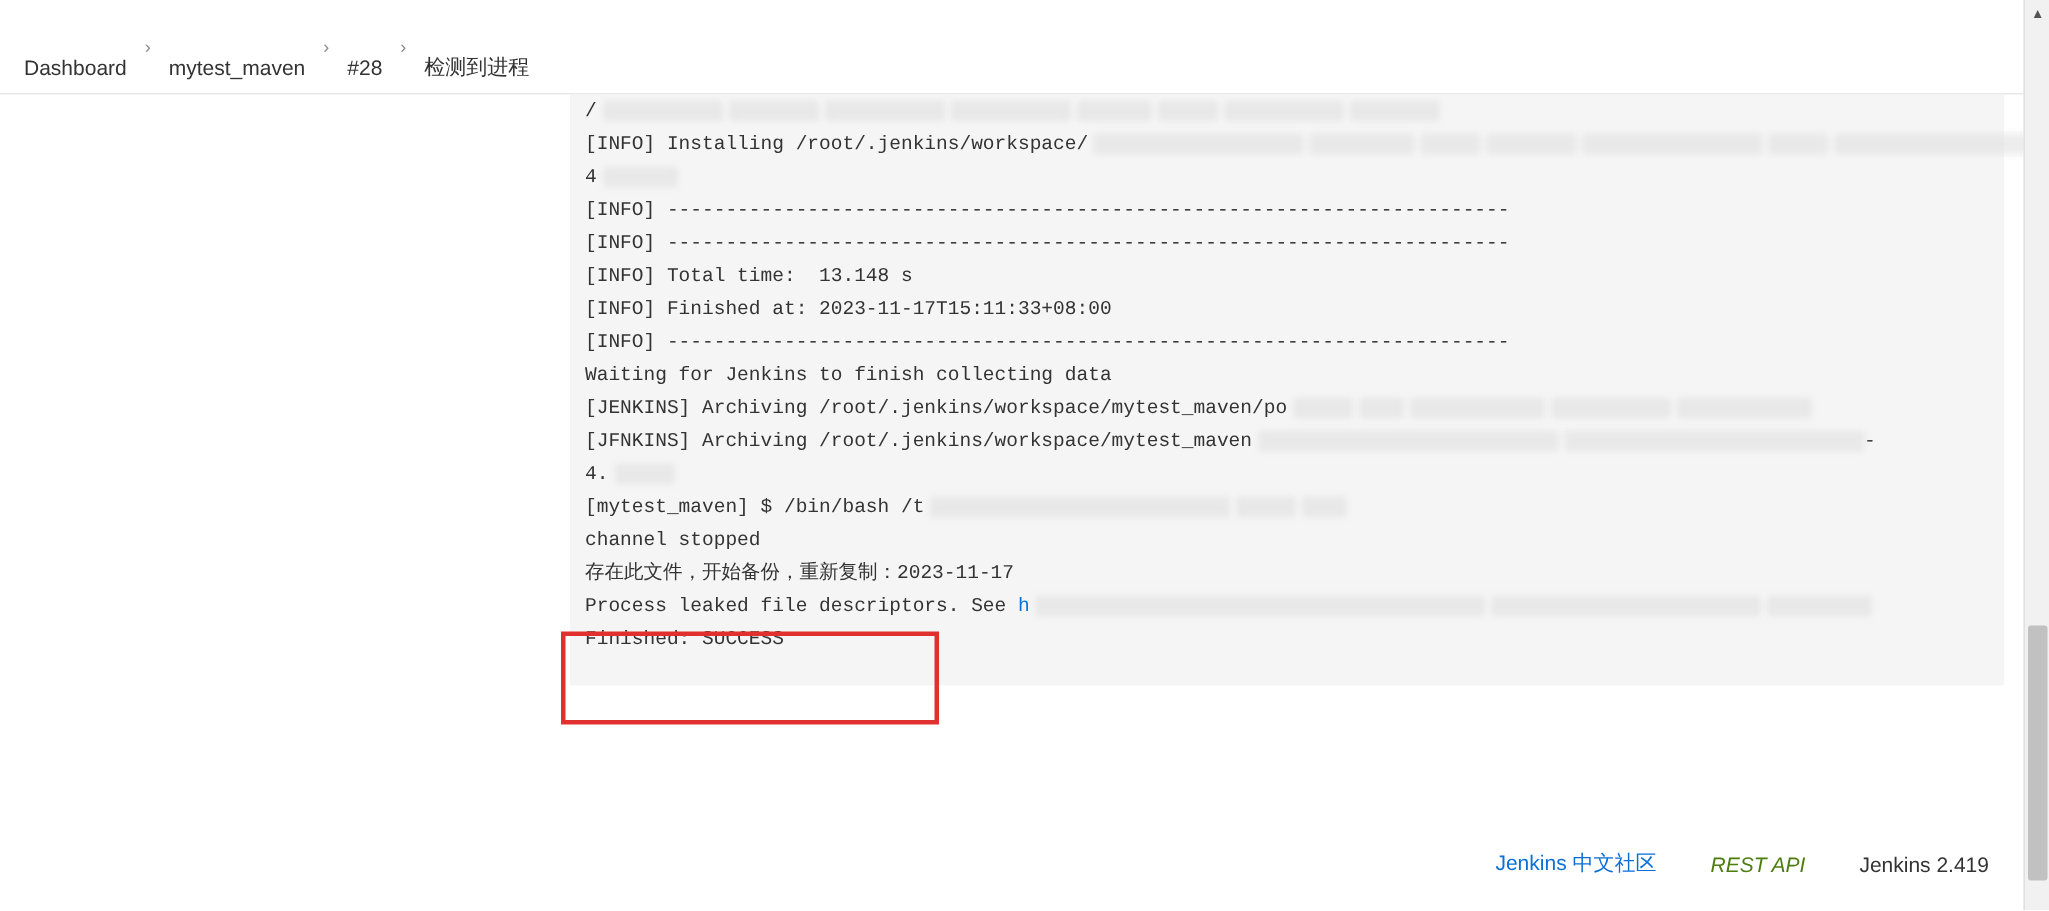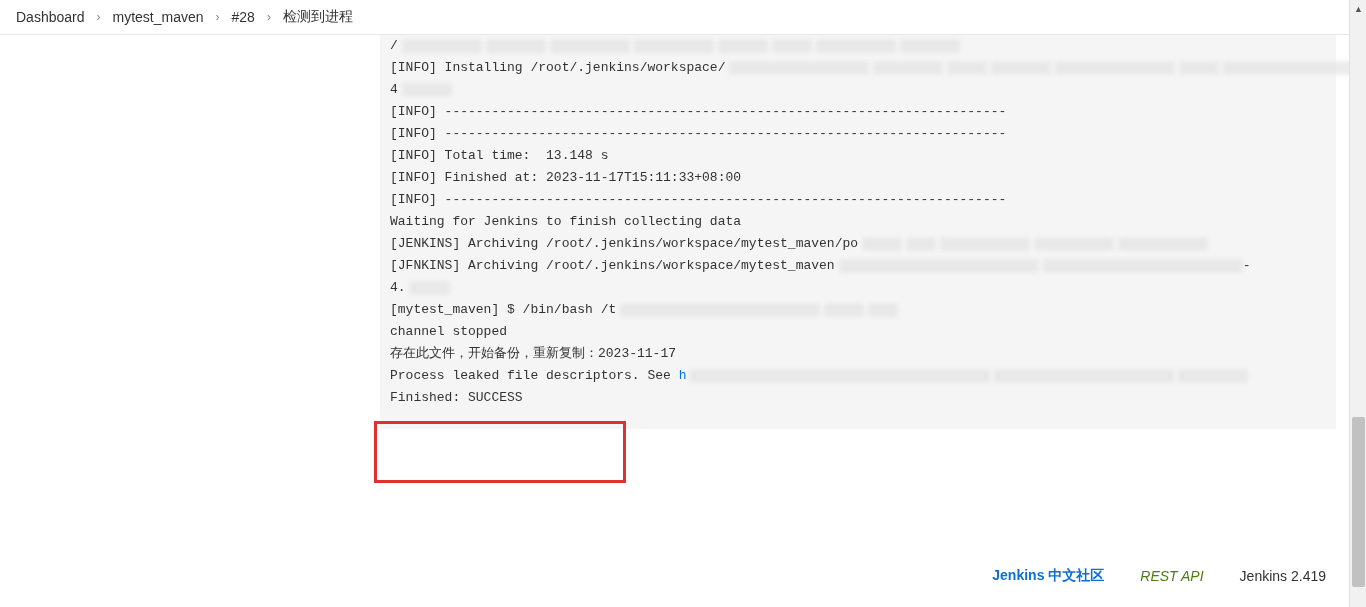--- a/index.html
+++ b/index.html
@@ -15,20 +15,21 @@
       display: flex;
       align-items: center;
       padding: 8px 16px;
       border-bottom: 1px solid #e8e8e8;
       font-size: 14px;
       color: #333;
     }
     .breadcrumb-item {
       color: #333;
       text-decoration: none;
+      margin-top: 28px;
     }
     .breadcrumb-sep {
       margin: 0 12px;
       color: #888;
       font-size: 12px;
     }
     .console-area {
       background: #f5f5f5;
       margin: 0 30px 0 380px;
       padding: 0 10px 20px 10px;
@@ -63,21 +64,21 @@
     }
     .footer {
       position: absolute;
       bottom: 22px;
       right: 40px;
       display: flex;
       align-items: center;
       gap: 36px;
       font-size: 14px;
     }
-    .footer-link-primary { color: #0b6fd6; font-weight: bold; text-decoration: none; }
+    .footer-link-primary { color: #0b6fd6; font-weight: normal; text-decoration: none; }
     .footer-link { color: #4d7c0f; text-decoration: none; font-style: italic; }
     .footer-text { color: #333; }
     .scrollbar-track {
       position: absolute;
       right: 0;
       top: 0;
       width: 17px;
       height: 100%;
       background: #f1f1f1;
       border-left: 1px solid #e0e0e0;

